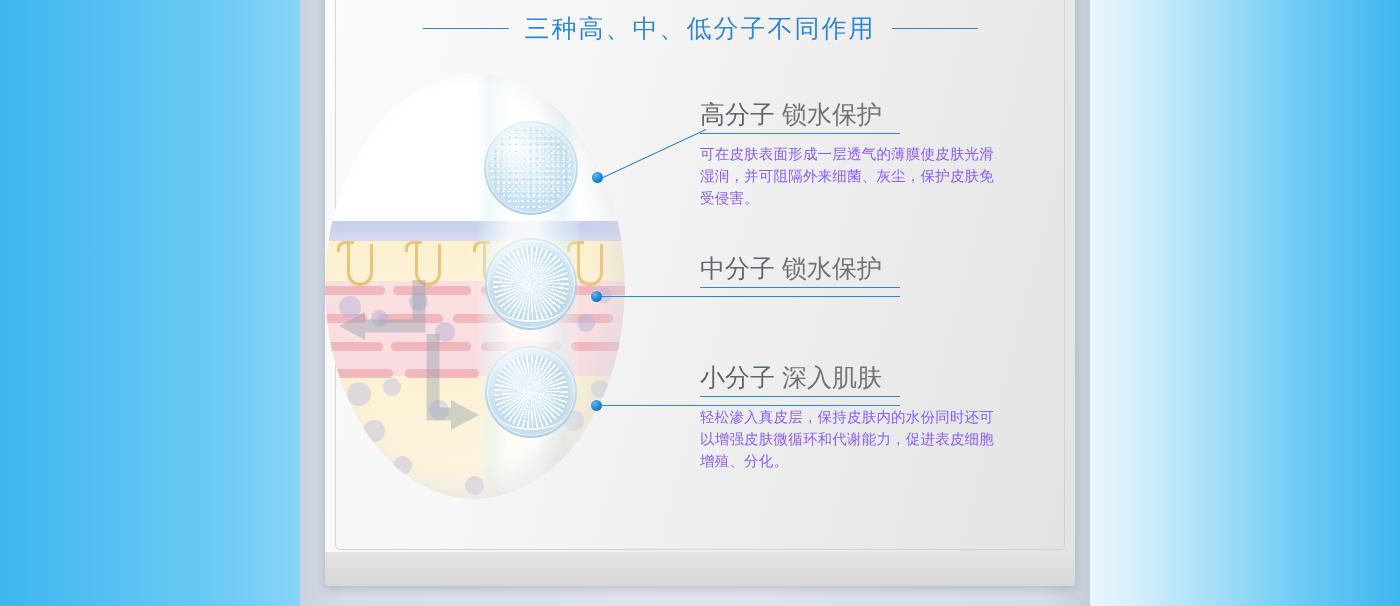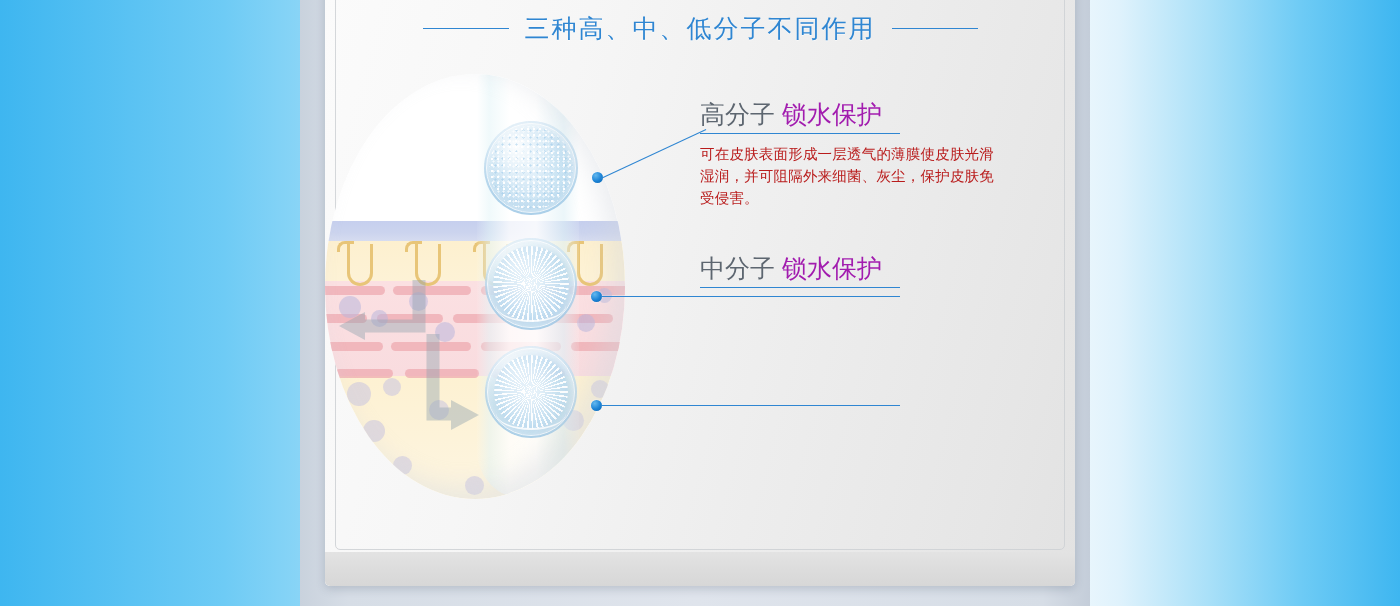--- a/index.html
+++ b/index.html
@@ -154,24 +154,24 @@
   }
   .conn-line { position:absolute; height:1px; background:#2f86d2; }
   .conn-diag {
     position:absolute; height:1.3px; background:#2f86d2;
     transform-origin:0 50%;
   }
   
   .block { position:absolute; width:330px; }
   .block-head { font-size:25px; line-height:30px; white-space:nowrap; }
   .head-gray { color:#5d6670; }
-  .head-blue { color:#a21caf;margin-top:12px; }
+  .head-blue { color:#737373;margin-top:12px; }
   .head-rule { margin-top:4px; width:200px; height:1px; background:#2f86d2; }
   .block-body {
-    margin-top:9px; font-size:14.5px; line-height:22px; color:#b91c1c;
+    margin-top:9px; font-size:14.5px; line-height:22px; color:#8b5cf6;
     letter-spacing:.2px; width:308px;
   }
 </style>
 </head>
 <body>
 
 <div id="bg-right"></div>
 <div id="card-shadow-strip"></div>
 
 <div id="card">
@@ -292,13 +292,21 @@
   </div>
 
   <div class="block" style="left:375px; top:267px;">
     <div class="block-head">
       <span class="head-gray">中分子</span>
       <span class="head-blue">锁水保护</span>
     </div>
     <div class="head-rule"></div>
   </div>
 
+  <div class="block" style="left:375px; top:376px;">
+    <div class="block-head">
+      <span class="head-gray">小分子</span>
+      <span class="head-blue">深入肌肤</span>
+    </div>
+    <div class="head-rule"></div>
+    <div class="block-body">轻松渗入真皮层，保持皮肤内的水份同时还可以增强皮肤微循环和代谢能力，促进表皮细胞增殖、分化。</div>
+  </div>
 </div>
 
 </body></html>

